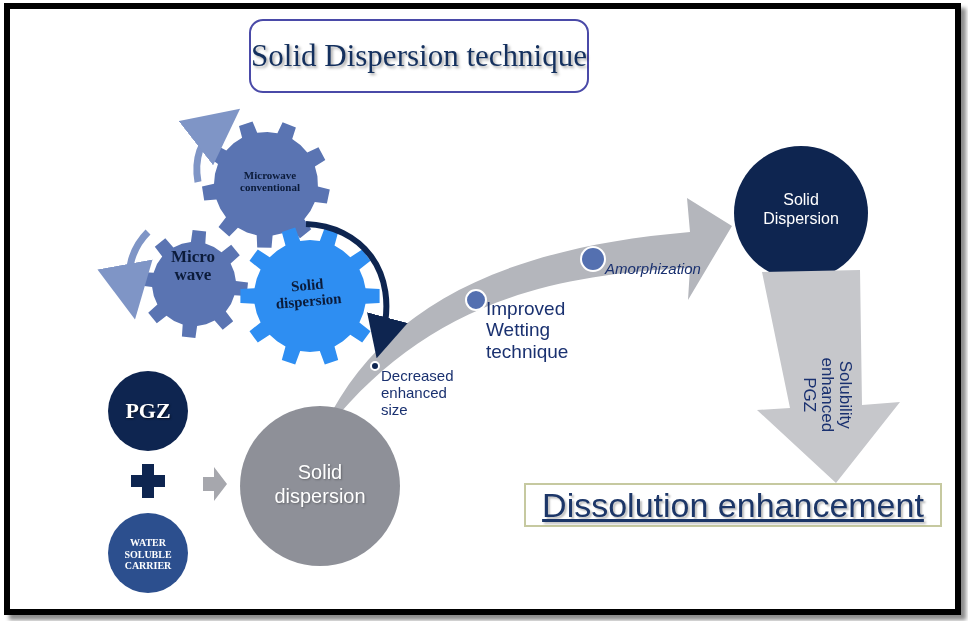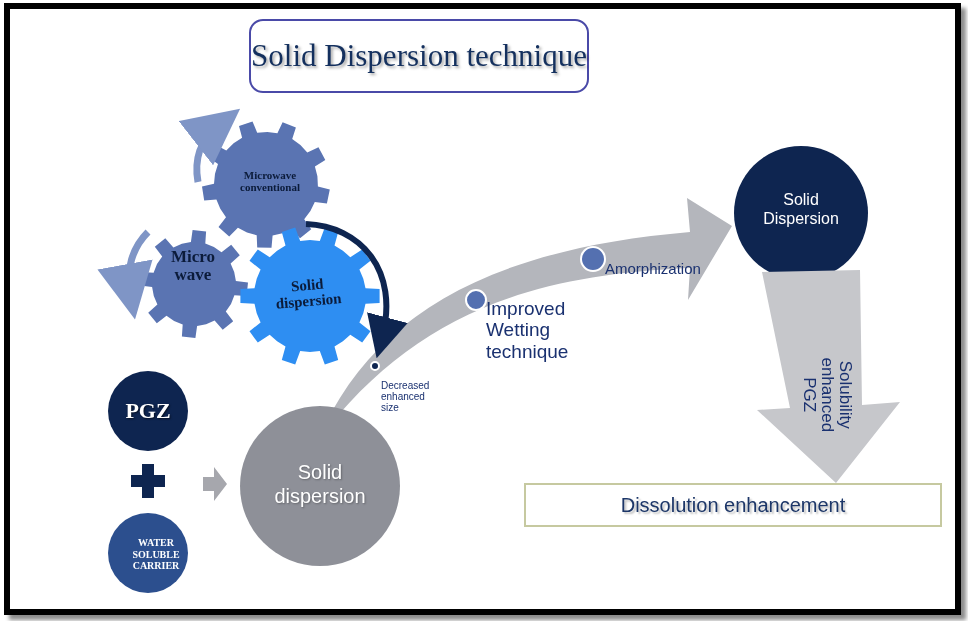--- a/index.html
+++ b/index.html
@@ -23,22 +23,22 @@
   svg.diagram { position: absolute; left: 0; top: 0; }
   .lbl { position: absolute; white-space: nowrap; }
   .serif-bold { font-family: "Liberation Serif", serif; font-weight: bold; color: #0b1b3a; text-align: center; line-height: 1.05; }
   .sans-dark { font-family: "Liberation Sans", sans-serif; color: #1a3170; line-height: 1.12; }
   .dissolution-box {
     position: absolute; left: 524px; top: 483px; width: 418px; height: 44px;
     border: 2px solid #c6c9a0; background: #fff; box-sizing: border-box;
     display: flex; align-items: center; justify-content: center;
   }
   .dissolution-text {
-    font-family: "Liberation Sans", sans-serif; font-size: 20px; color: #1c3668;
-    text-shadow: 2px 2px 2px rgba(0,0,0,0.25);
+    font-family: "Liberation Sans", sans-serif; font-size: 34px; color: #1c3668;
+    text-decoration: underline; text-shadow: 2px 2px 2px rgba(0,0,0,0.25);
   }
 </style>
 </head>
 <body>
 
 <div class="frame"></div>
 
 <svg class="diagram" width="968" height="621" viewBox="0 0 968 621">
   <defs>
     <marker id="ah-light" markerWidth="8" markerHeight="8" refX="4" refY="4" orient="auto">
@@ -96,42 +96,42 @@
 <div class="lbl serif-bold" style="left:155px;top:248px;width:76px;font-size:17px;">
   <div>Micro</div>
   <div>wave</div>
 </div>
 <div class="lbl serif-bold" style="left:260px;top:278px;width:96px;font-size:15px;transform:rotate(-5deg);">
   <div>Solid</div>
   <div>dispersion</div>
 </div>
 
 <div class="lbl" style="left:108px;top:398px;width:80px;text-align:center;font-family:'Liberation Serif',serif;font-weight:bold;font-size:22px;color:#fff;text-shadow:1px 1px 2px rgba(0,0,0,0.6);">PGZ</div>
-<div class="lbl" style="left:108px;top:537px;width:80px;text-align:center;font-family:'Liberation Serif',serif;font-weight:bold;font-size:10px;line-height:1.15;color:#fff;padding-left:8px;">
+<div class="lbl" style="left:108px;top:537px;width:80px;text-align:center;font-family:'Liberation Serif',serif;font-weight:bold;font-size:10px;line-height:1.15;color:#fff;">
   <div>WATER</div>
   <div>SOLUBLE</div>
   <div>CARRIER</div>
 </div>
 
 <div class="lbl" style="left:250px;top:460px;width:140px;text-align:center;font-size:20px;line-height:1.2;color:#fff;text-shadow:1px 1px 2px rgba(0,0,0,0.3);">
   <div>Solid</div>
   <div>dispersion</div>
 </div>
 
-<div class="lbl sans-dark" style="left:381px;top:380px;font-size:10px;">
+<div class="lbl sans-dark" style="left:381px;top:368px;font-size:15px;">
   <div>Decreased</div>
   <div>enhanced</div>
   <div>size</div>
 </div>
 <div class="lbl sans-dark" style="left:486px;top:298px;font-size:19px;">
   <div>Improved</div>
   <div>Wetting</div>
   <div>technique</div>
 </div>
-<div class="lbl sans-dark" style="left:605px;top:261px;font-size:15px;">Amorphization</div>
+<div class="lbl sans-dark" style="left:605px;top:261px;font-size:15px;font-style:italic;">Amorphization</div>
 
 <div class="lbl" style="left:741px;top:190px;width:120px;text-align:center;font-size:16px;line-height:1.2;color:#fff;">
   <div>Solid</div>
   <div>Dispersion</div>
 </div>
 
 <div class="lbl sans-dark" style="left:772px;top:368px;width:110px;text-align:center;font-size:17px;line-height:1.05;transform:rotate(90deg);transform-origin:center center;">
   <div>Solubility</div>
   <div>enhanced</div>
   <div>PGZ</div>

